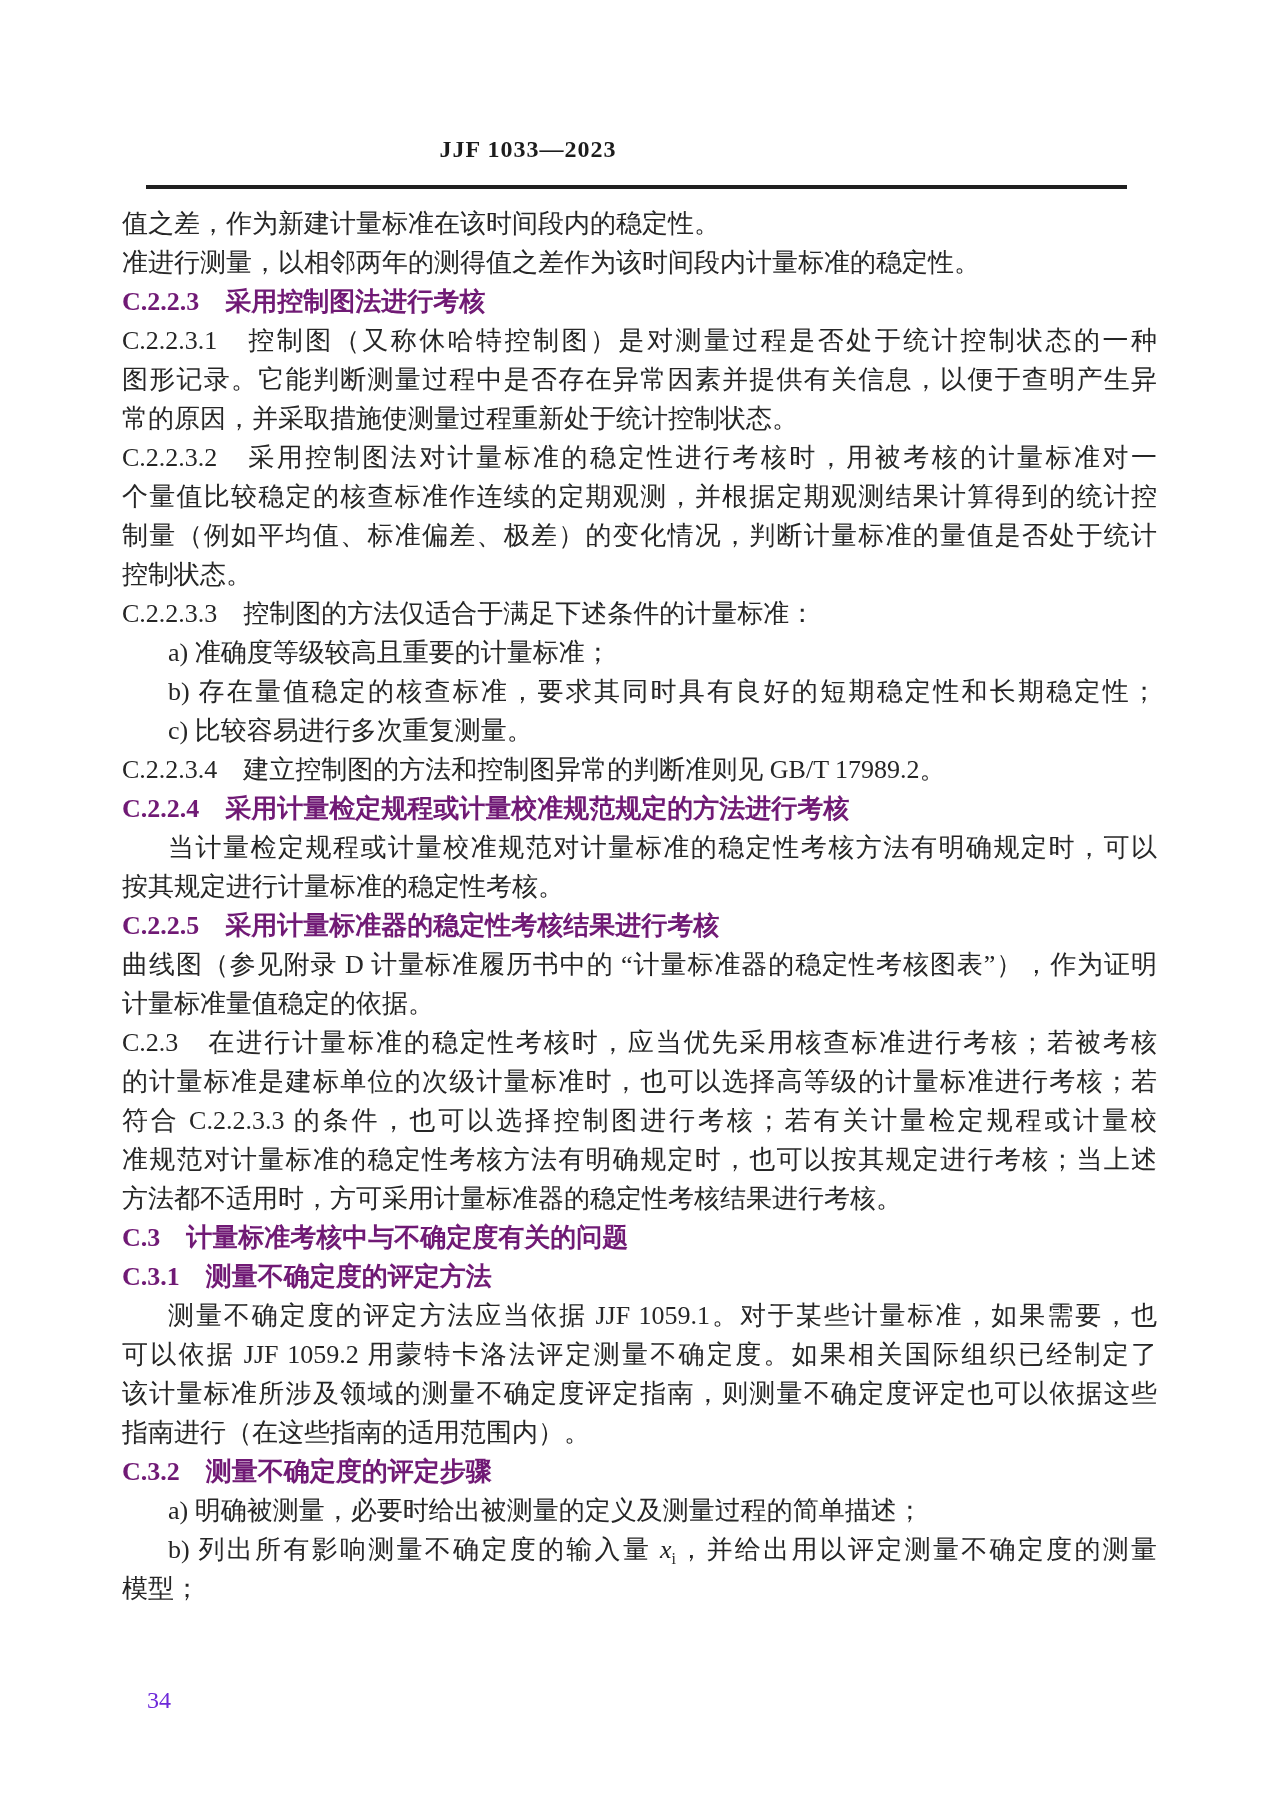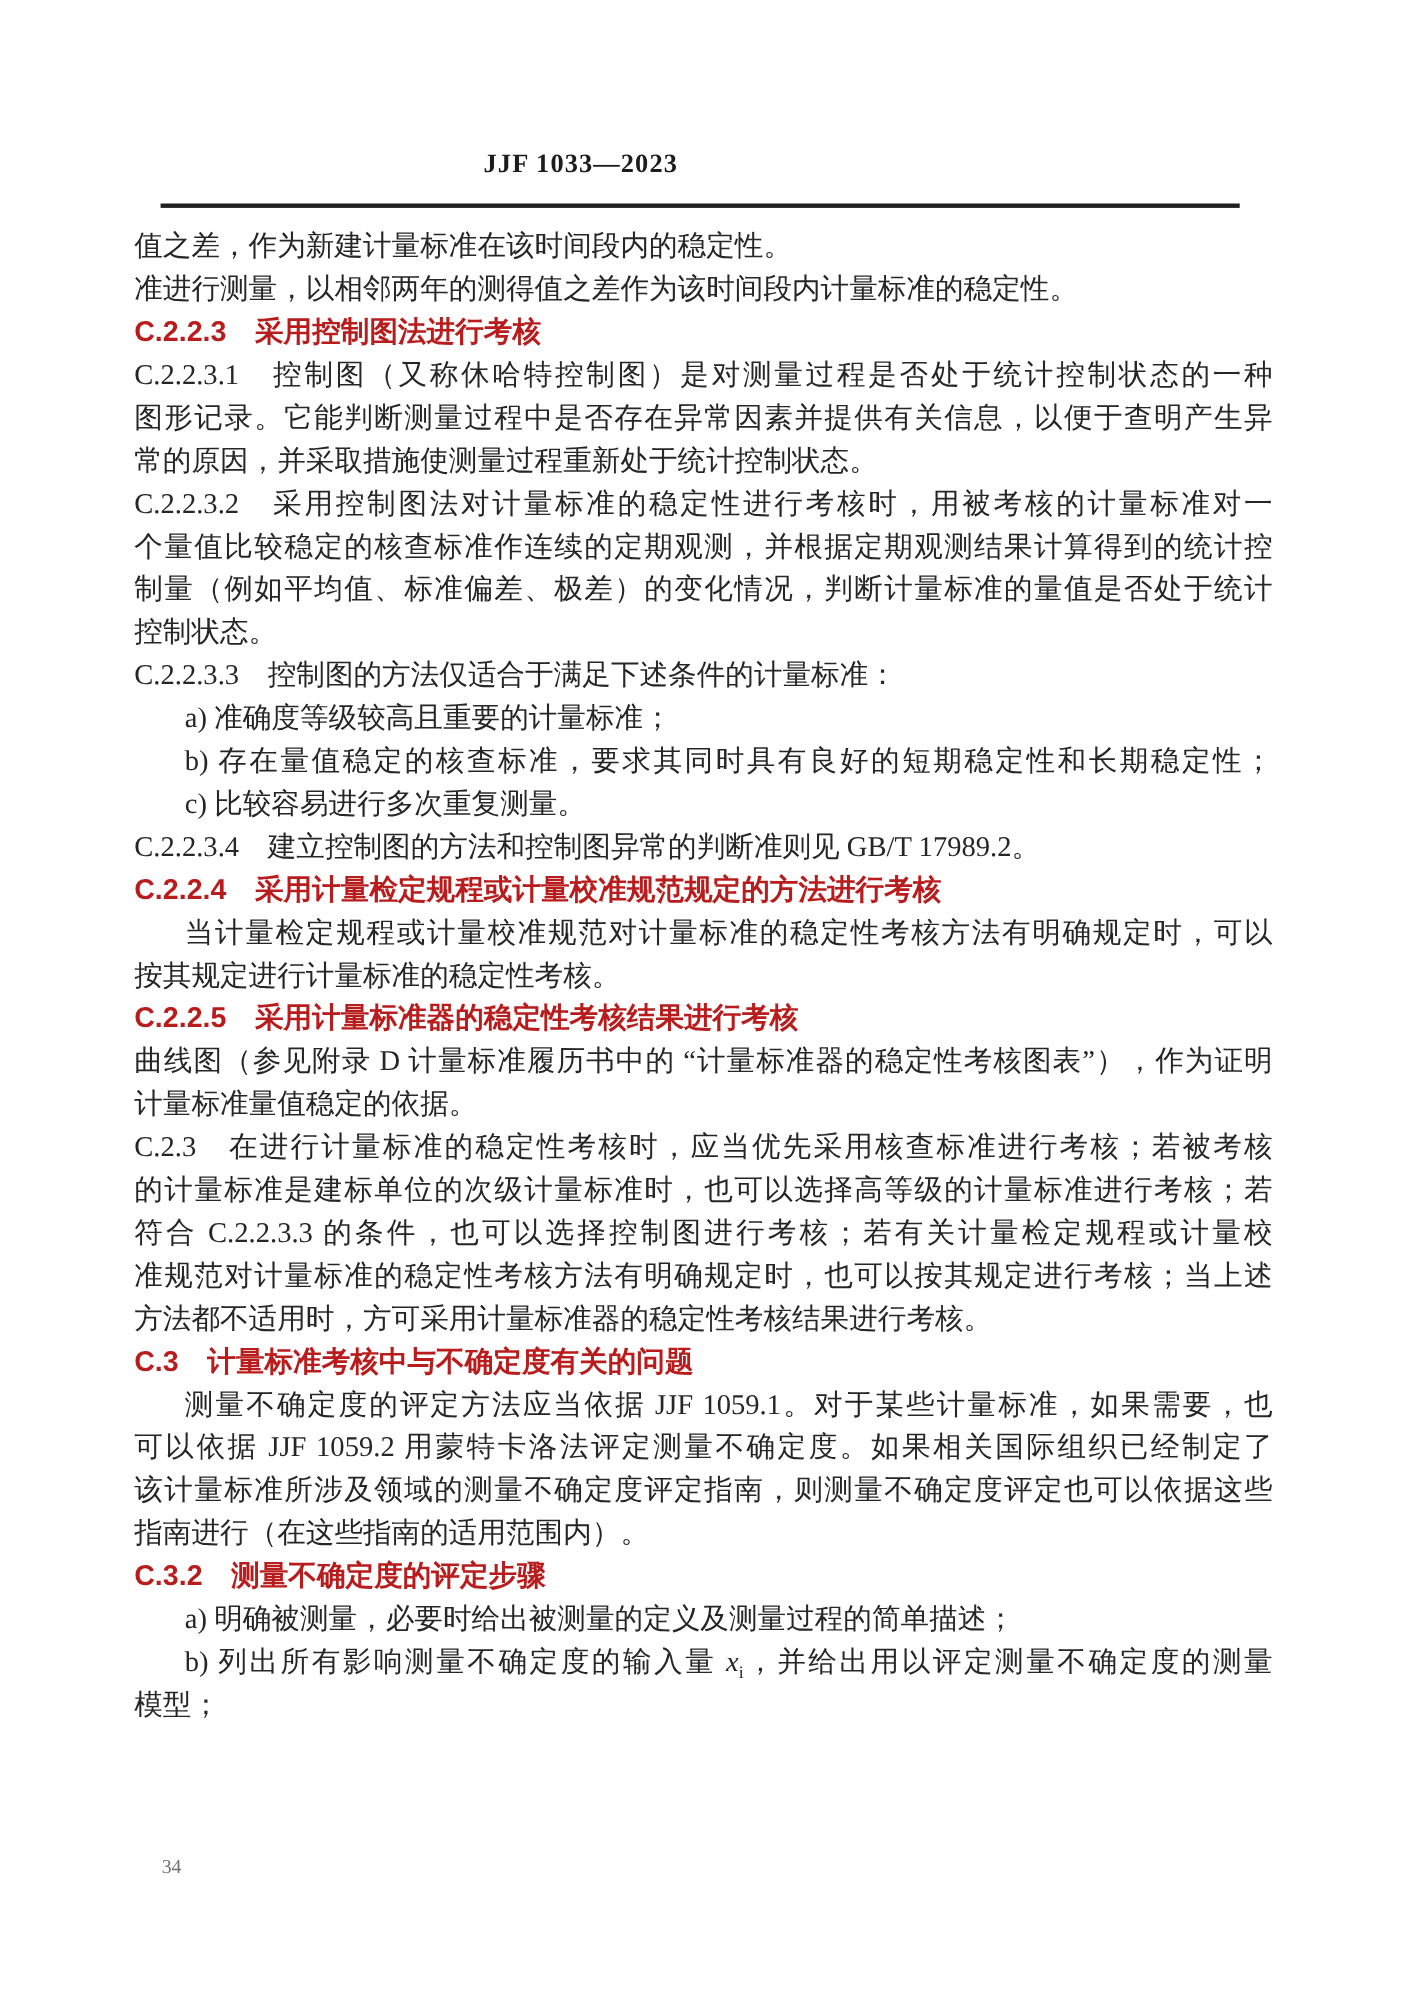--- a/index.html
+++ b/index.html
@@ -25,26 +25,26 @@
   }
   .doc-body {
     position:absolute; top:204px; left:122px;
     width:1035px;
     font-size:26px; line-height:39px;
     color:#262626;
   }
   .ln { min-height:39px; }
   .fill { text-align:justify; text-align-last:justify; }
   .ind { padding-left:46px; }
-  .hd { font-weight:bold; font-family:Liberation Sans, sans-serif; color:#b91c1c; }
+  .hd { font-weight:bold; font-family:Liberation Serif, serif; color:#701a75; }
   .var { font-style:italic; font-family:"Liberation Serif","DejaVu Serif",serif; }
   .ln sub { font-size:16px; line-height:0; }
   .page-number {
     position:absolute; top:1687px; left:147px;
-    font-size:18px; color:#737373;
+    font-size:24px; color:#6d28d9;
   }
 </style>
 </head>
 <body>
 
 <div class="header-title">JJF 1033—2023</div>
 
 <div class="header-rule"></div>
 
 <div class="doc-body">
@@ -68,20 +68,21 @@
     <div class="ln">按其规定进行计量标准的稳定性考核。</div>
     <div class="ln hd">C.2.2.5　采用计量标准器的稳定性考核结果进行考核</div>
     <div class="ln fill">曲线图（参见附录 D 计量标准履历书中的 “计量标准器的稳定性考核图表”），作为证明</div>
     <div class="ln">计量标准量值稳定的依据。</div>
     <div class="ln fill">C.2.3　在进行计量标准的稳定性考核时，应当优先采用核查标准进行考核；若被考核</div>
     <div class="ln fill">的计量标准是建标单位的次级计量标准时，也可以选择高等级的计量标准进行考核；若</div>
     <div class="ln fill">符合 C.2.2.3.3 的条件，也可以选择控制图进行考核；若有关计量检定规程或计量校</div>
     <div class="ln fill">准规范对计量标准的稳定性考核方法有明确规定时，也可以按其规定进行考核；当上述</div>
     <div class="ln">方法都不适用时，方可采用计量标准器的稳定性考核结果进行考核。</div>
     <div class="ln hd">C.3　计量标准考核中与不确定度有关的问题</div>
+    <div class="ln hd">C.3.1　测量不确定度的评定方法</div>
     <div class="ln fill ind">测量不确定度的评定方法应当依据 JJF 1059.1。对于某些计量标准，如果需要，也</div>
     <div class="ln fill">可以依据 JJF 1059.2 用蒙特卡洛法评定测量不确定度。如果相关国际组织已经制定了</div>
     <div class="ln fill">该计量标准所涉及领域的测量不确定度评定指南，则测量不确定度评定也可以依据这些</div>
     <div class="ln">指南进行（在这些指南的适用范围内）。</div>
     <div class="ln hd">C.3.2　测量不确定度的评定步骤</div>
     <div class="ln ind">a) 明确被测量，必要时给出被测量的定义及测量过程的简单描述；</div>
     <div class="ln fill ind"><span>b) 列出所有影响测量不确定度的输入量 </span><span class="var">x</span><sub>i</sub><span>，并给出用以评定测量不确定度的测量</span></div>
     <div class="ln">模型；</div>
   </div>
 

